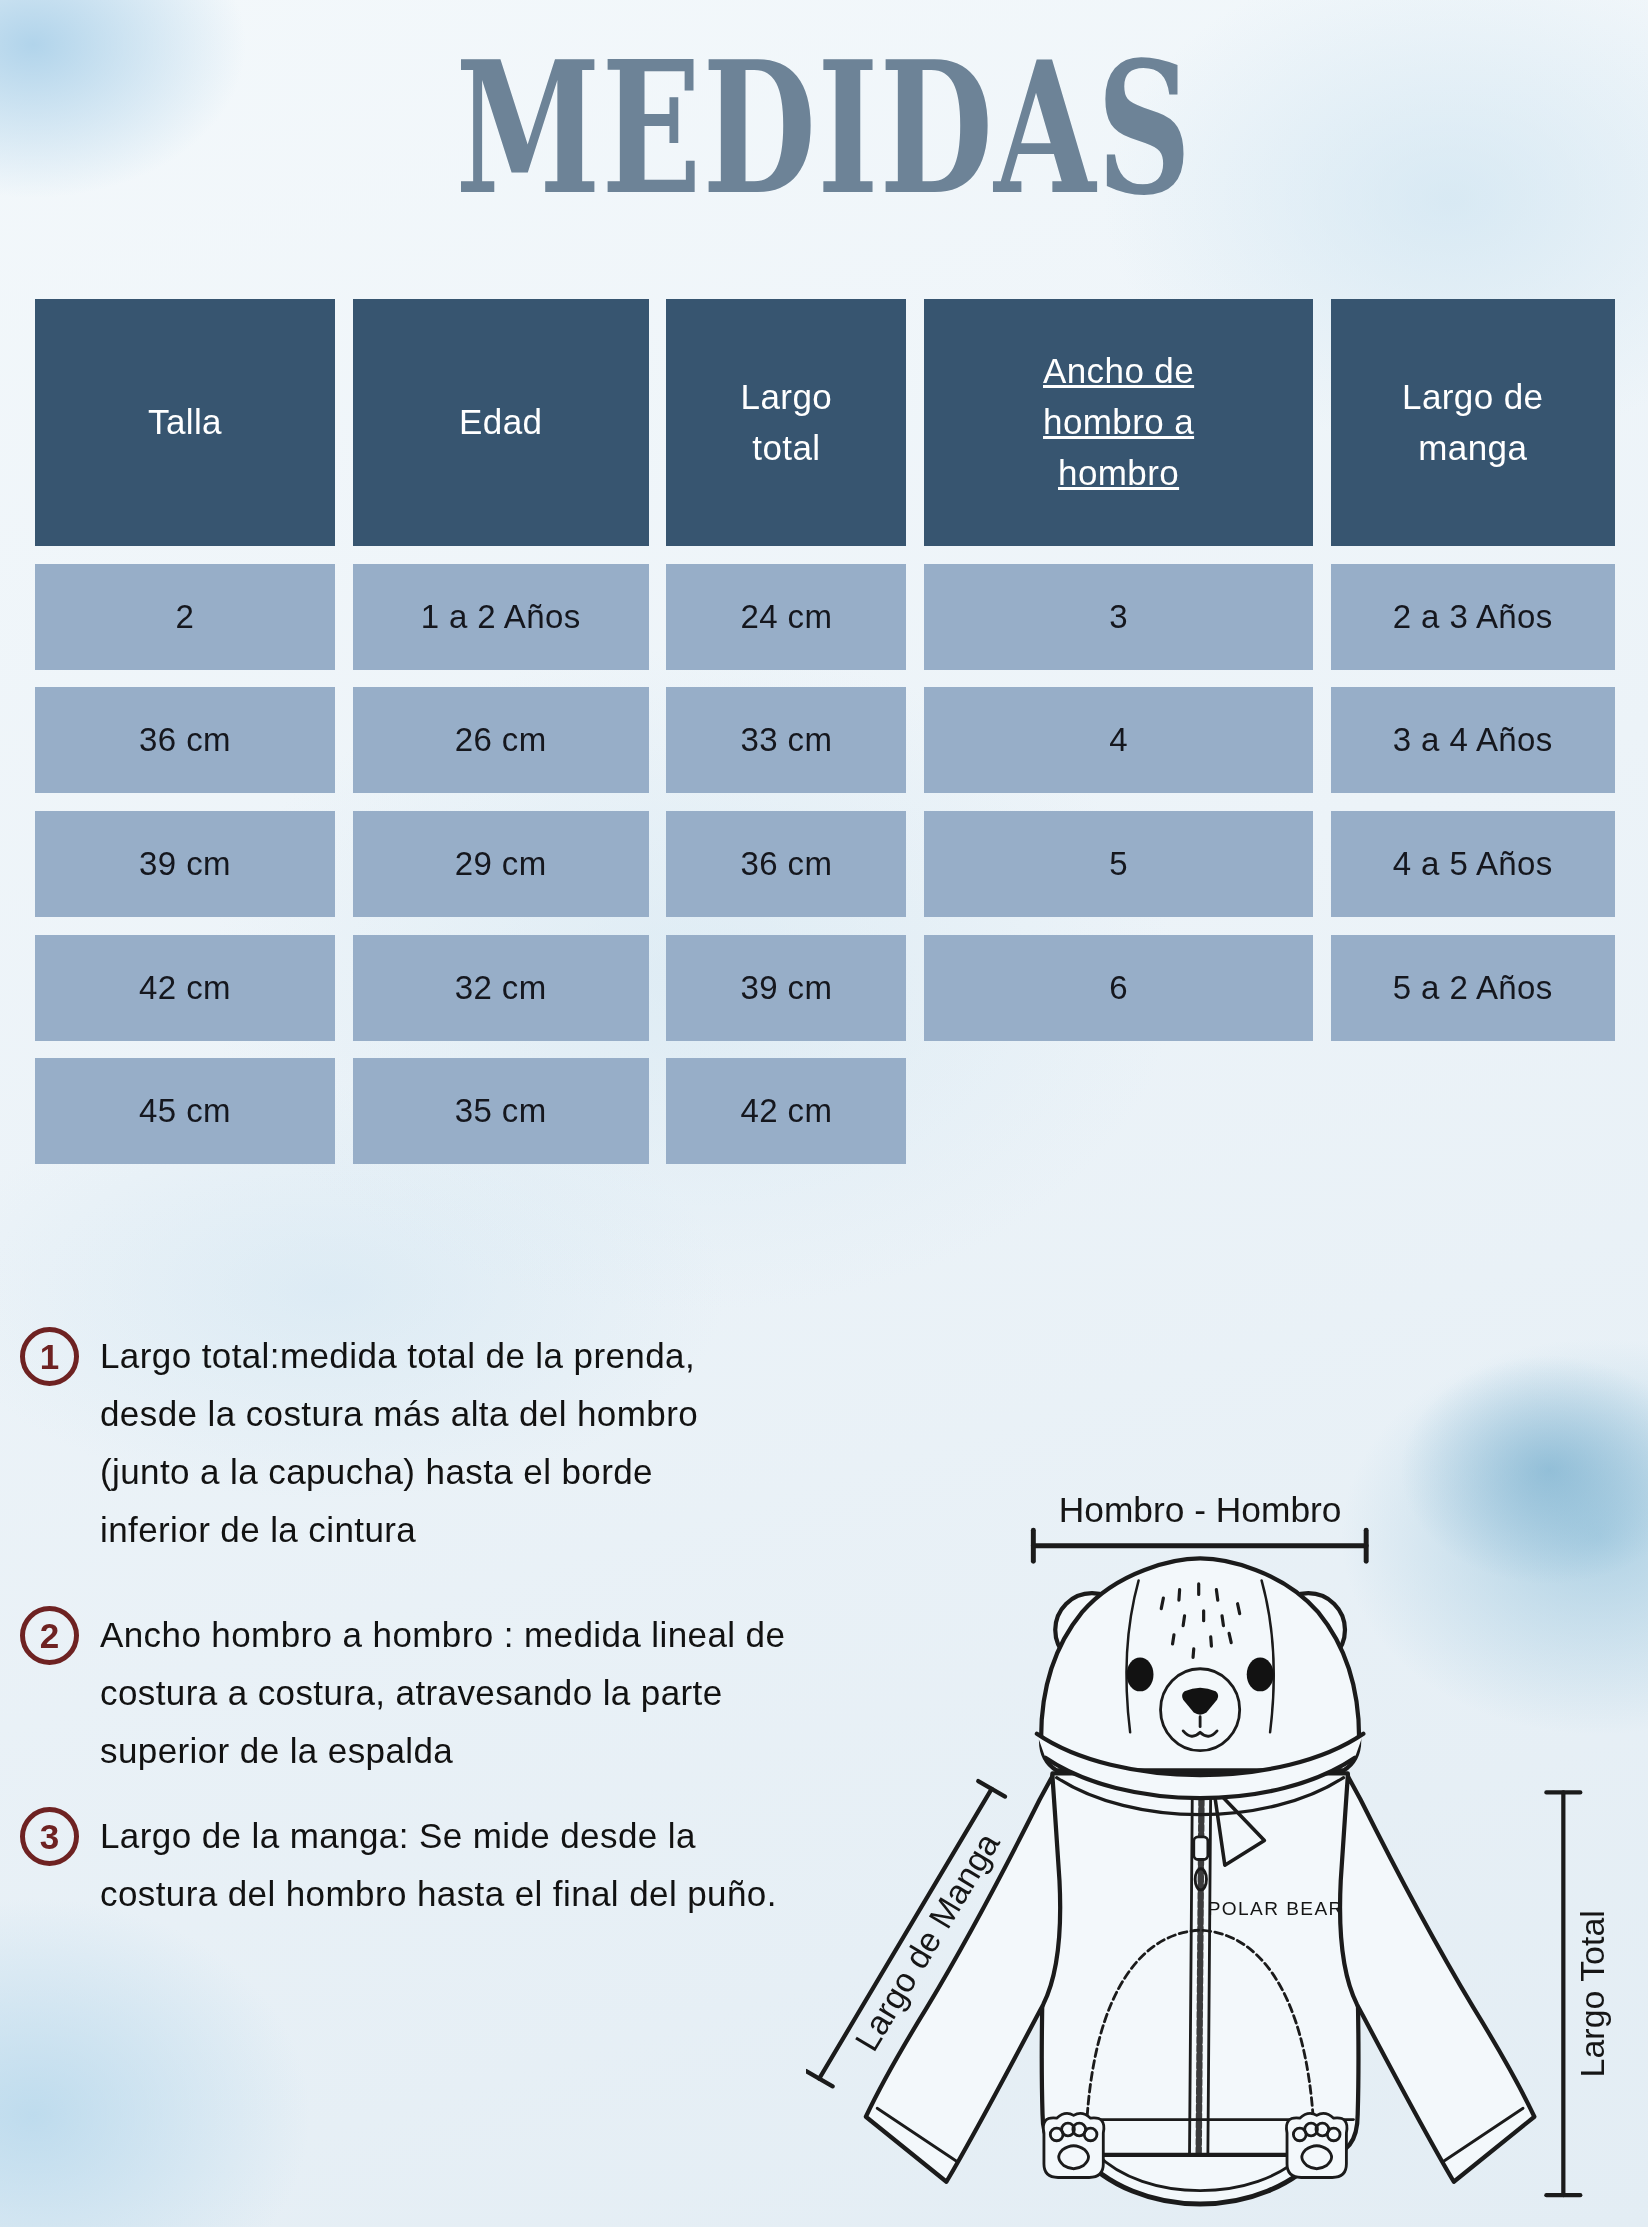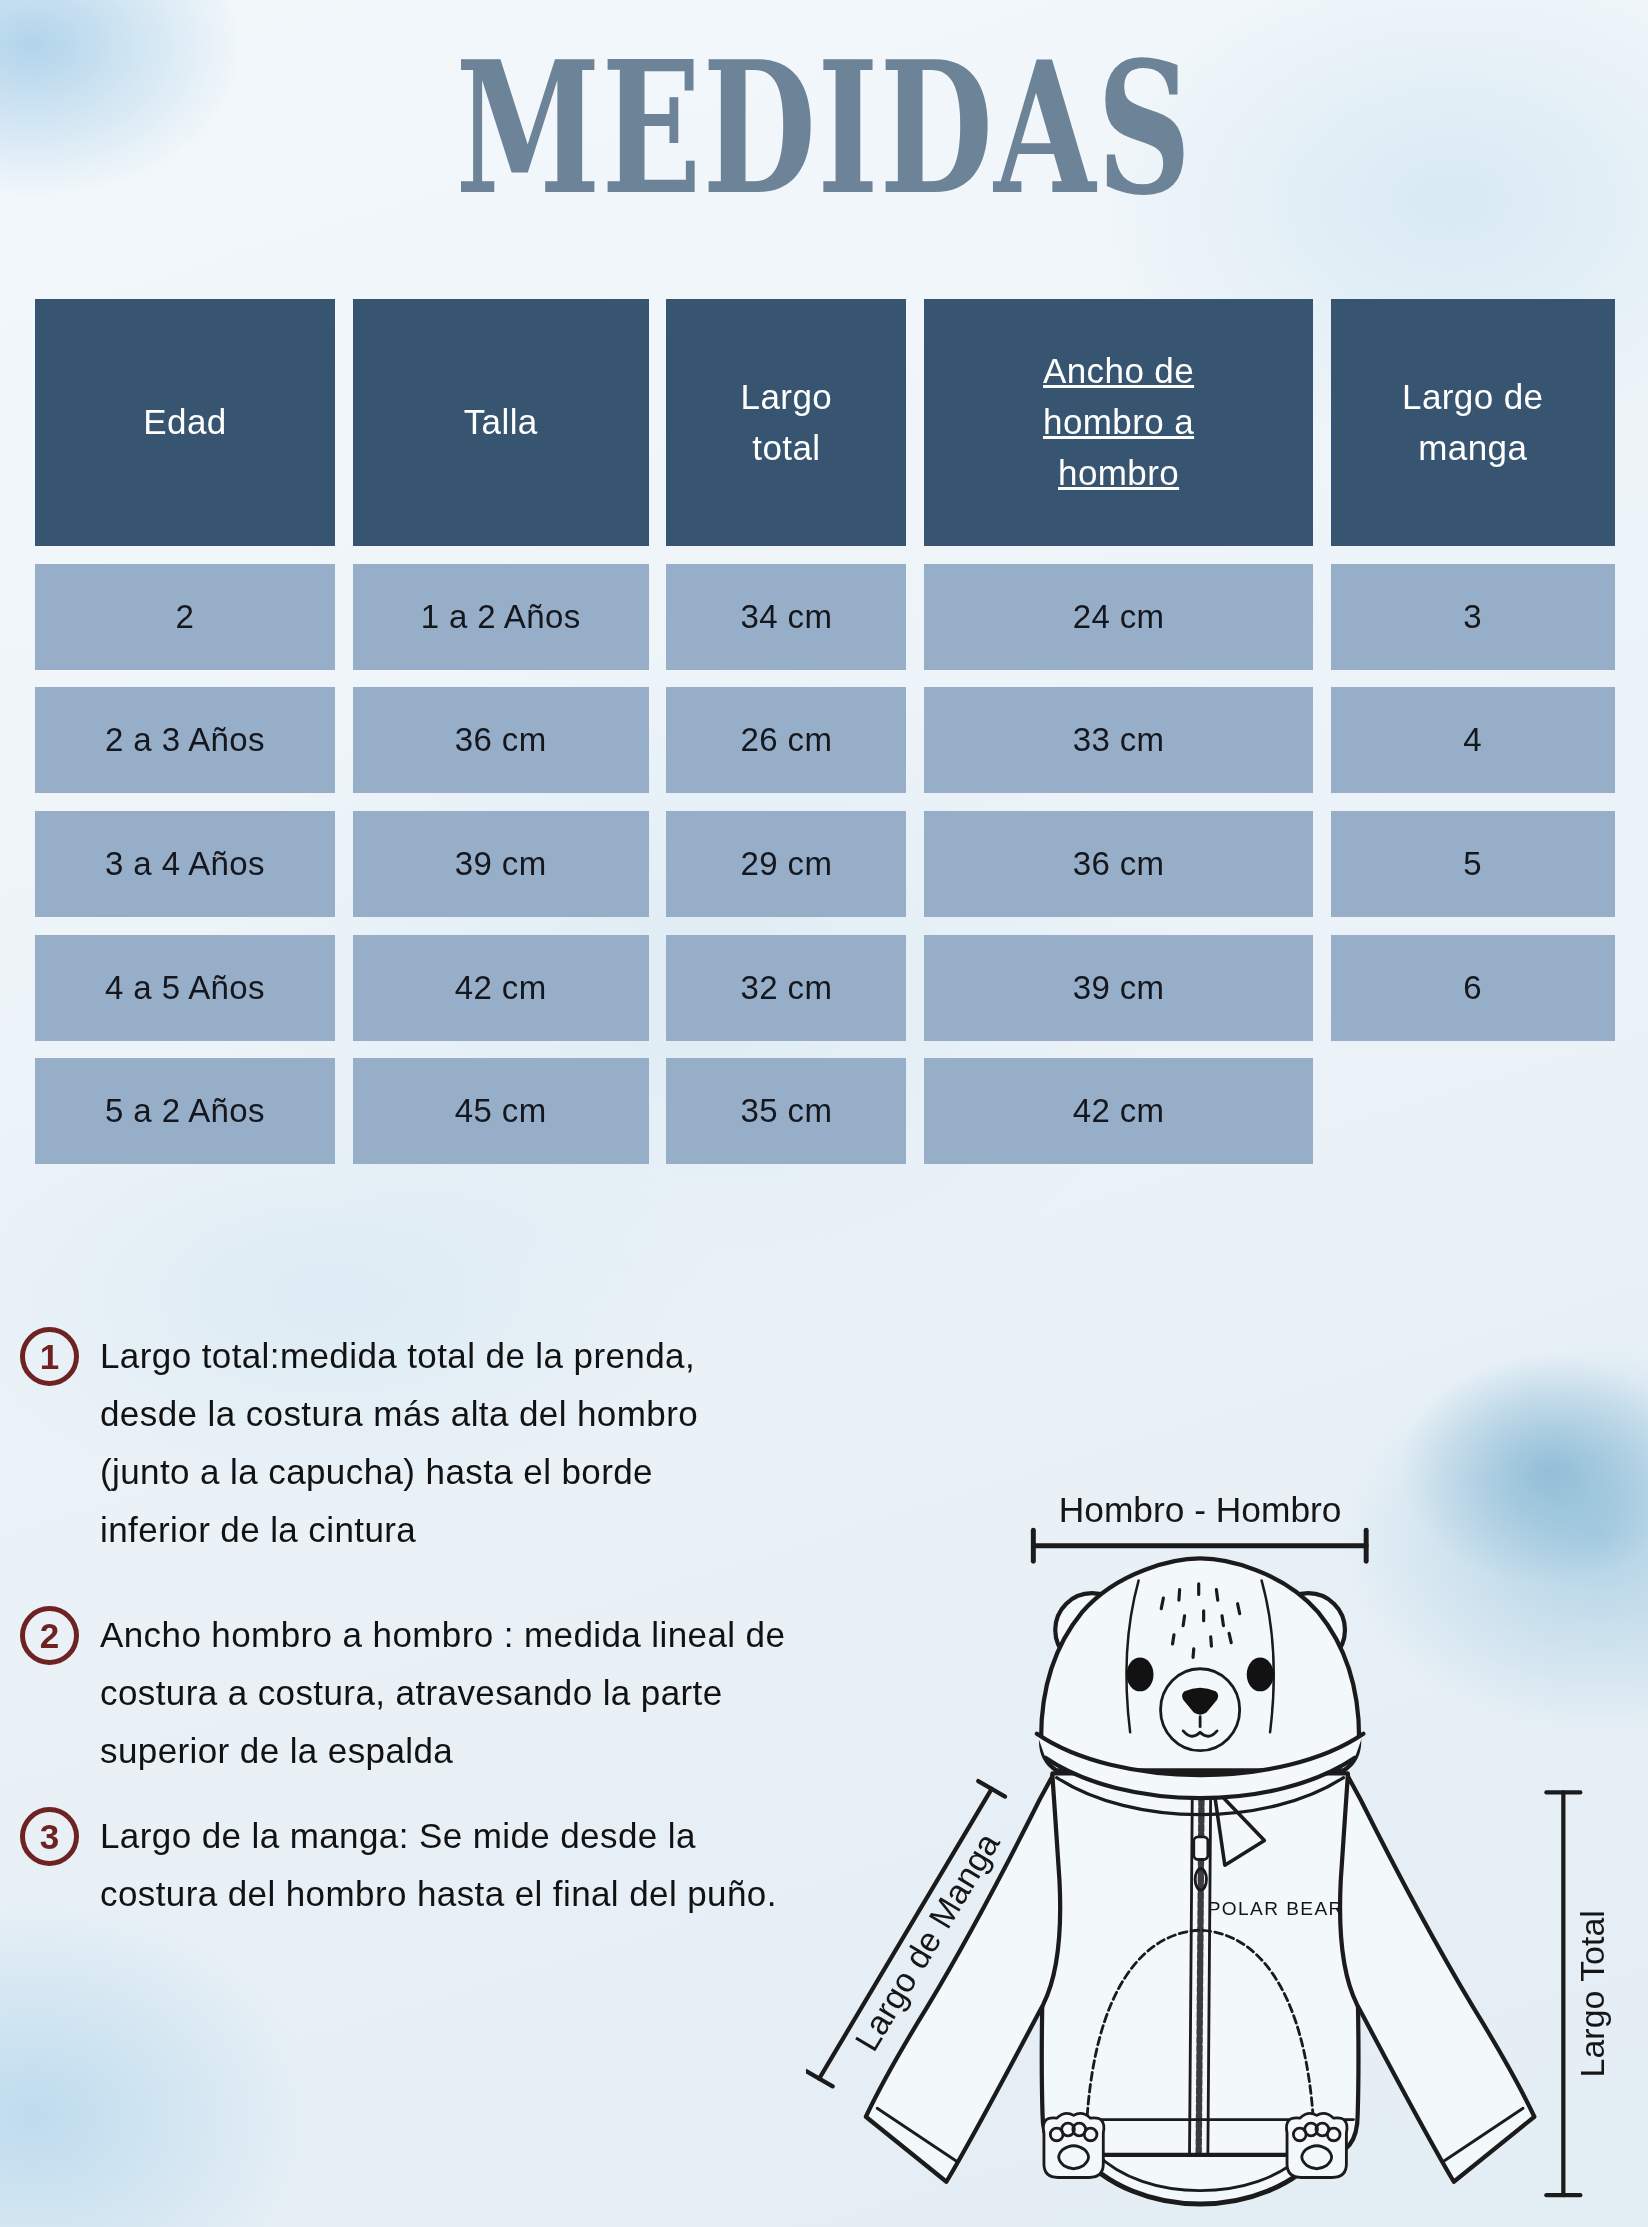--- a/index.html
+++ b/index.html
@@ -65,29 +65,28 @@
   .svg-label { font-family:"Liberation Sans", sans-serif; fill:#161616; }
 </style>
 </head>
 <body>
 
 <div class="page">
 
   <div class="title">MEDIDAS</div>
 
   <div class="size-table">
+    <div class="th">Talla</div>
     <div class="th">Edad</div>
-    <div class="th">Talla</div>
     <div class="th">Largo total</div>
     <div class="th">Ancho de hombro a hombro</div>
     <div class="th">Largo de manga</div>
 
     <div class="td">2</div>
     <div class="td">1 a 2 Años</div>
-    <div class="td">34 cm</div>
     <div class="td">24 cm</div>
 
     <div class="td">3</div>
     <div class="td">2 a 3 Años</div>
     <div class="td">36 cm</div>
     <div class="td">26 cm</div>
     <div class="td">33 cm</div>
 
     <div class="td">4</div>
     <div class="td">3 a 4 Años</div>

